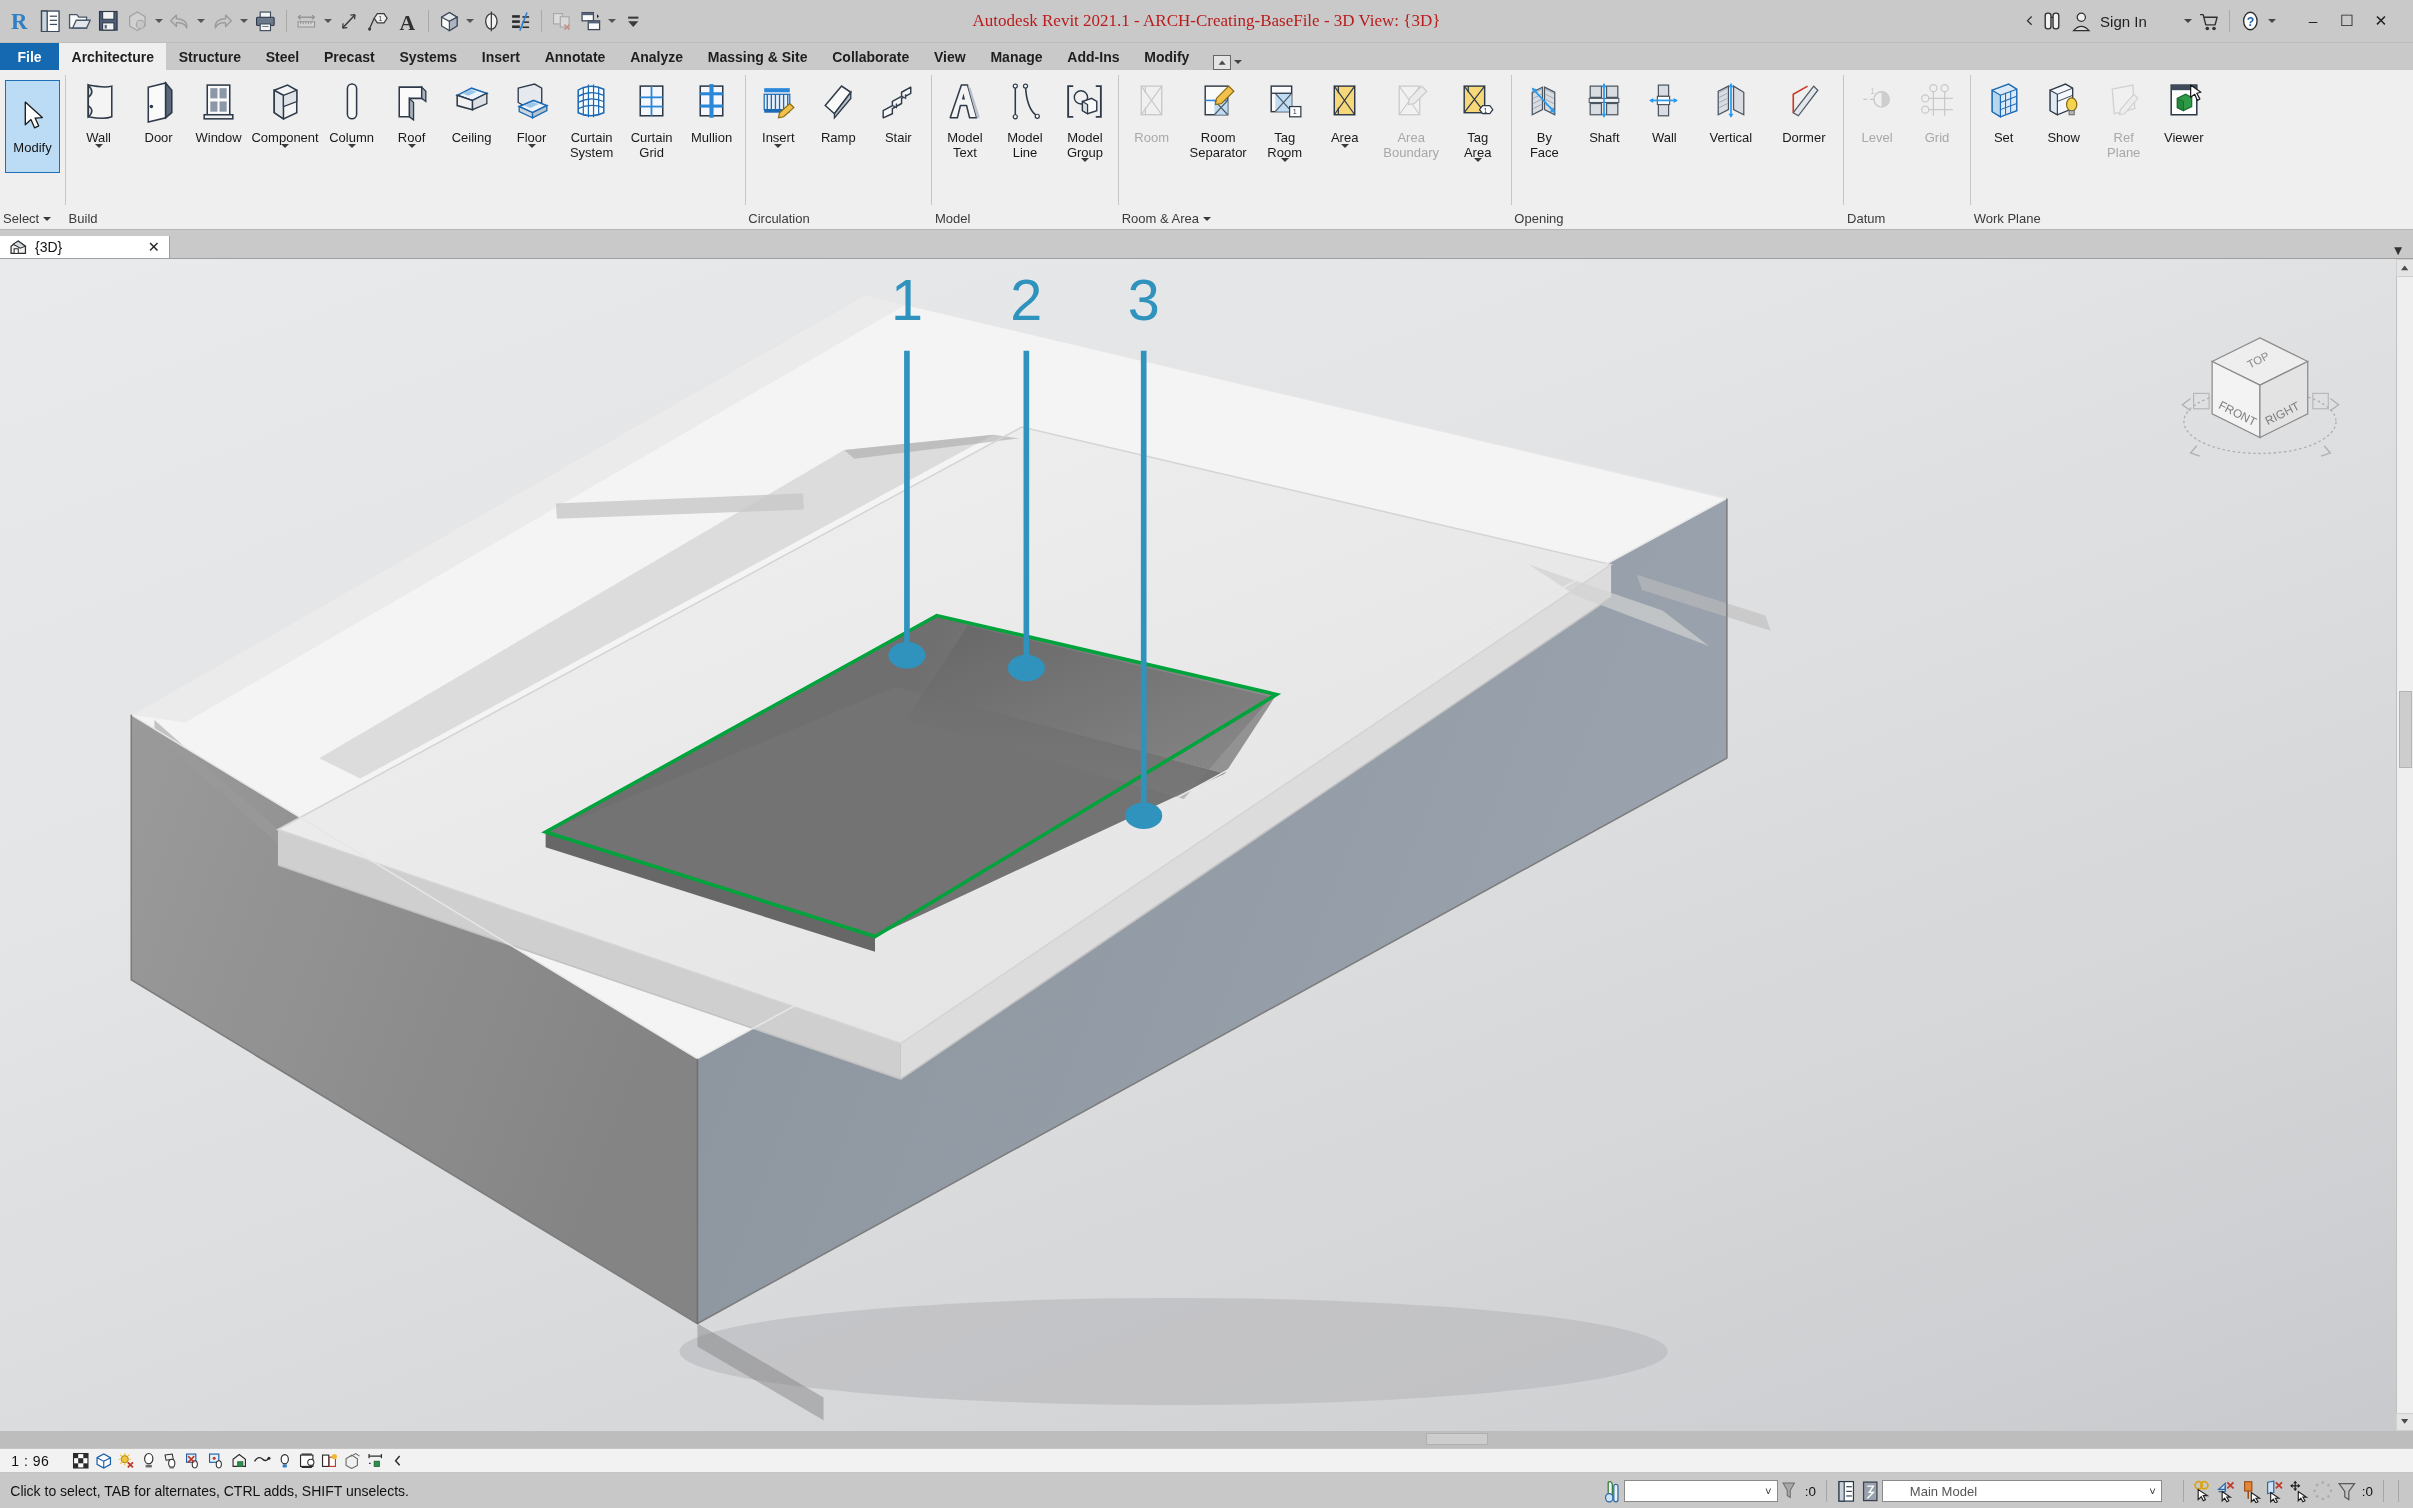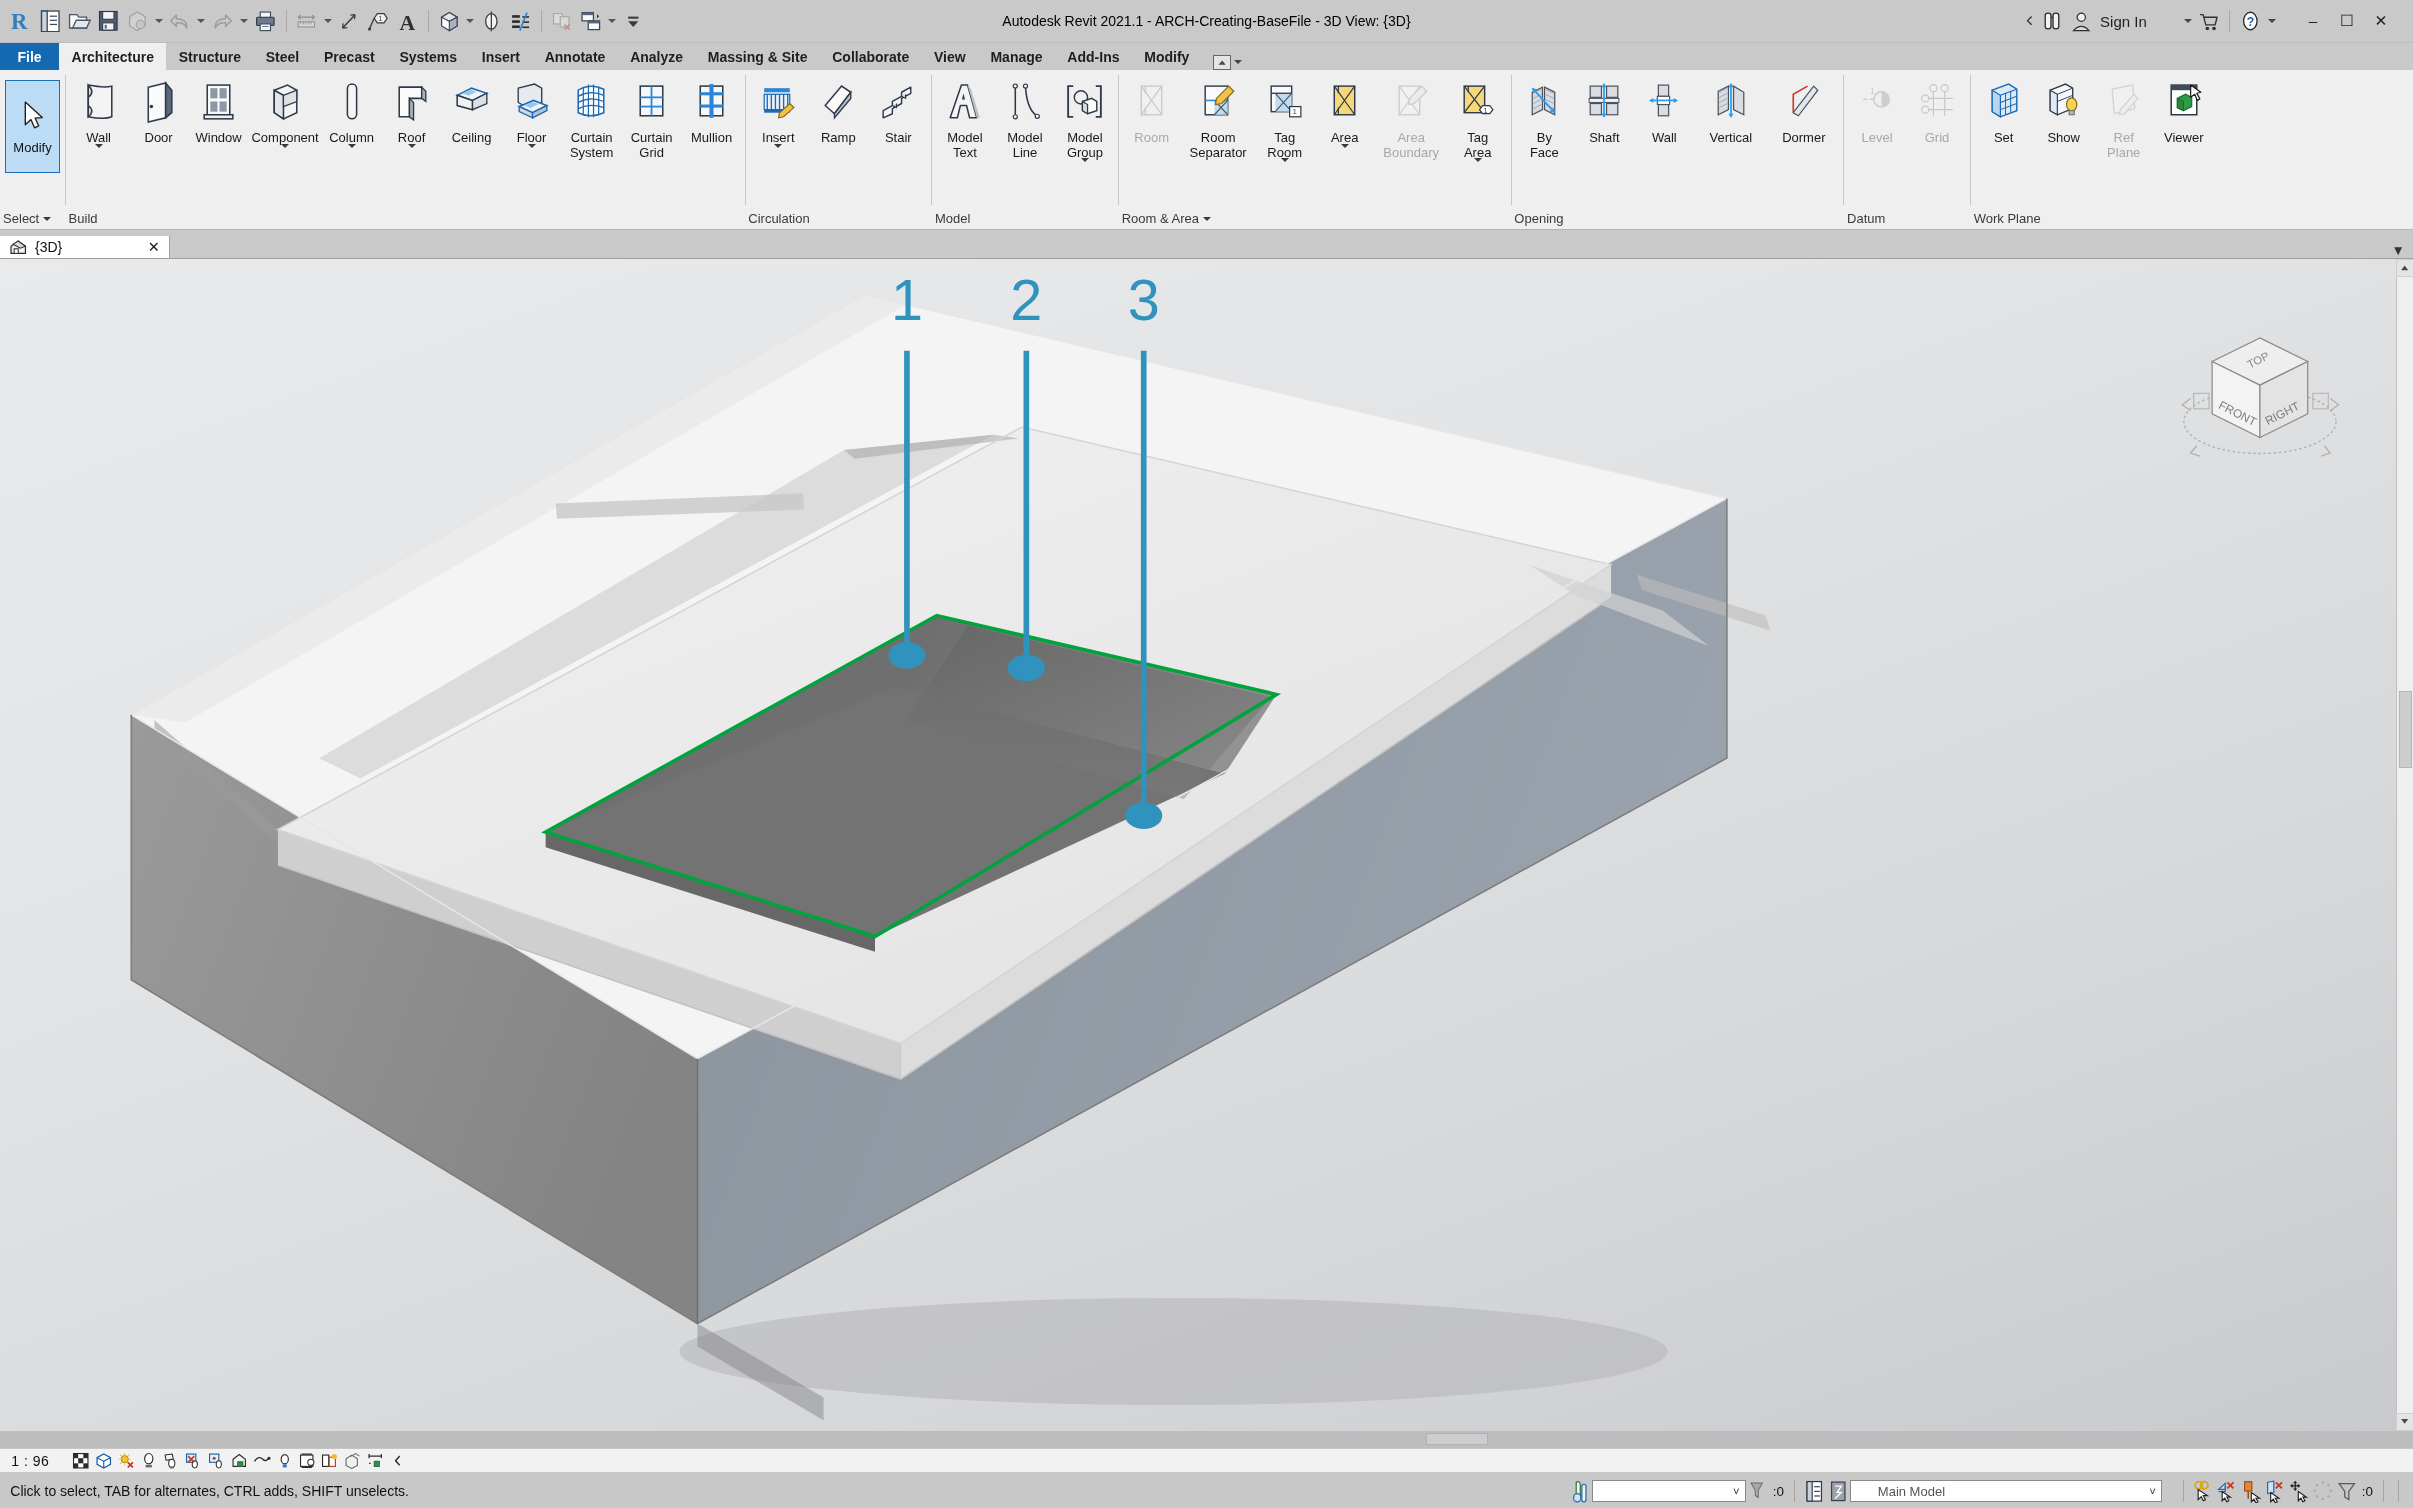--- a/index.html
+++ b/index.html
@@ -21,21 +21,21 @@
     width: 29px; height: 29px; display: flex; align-items: center; justify-content: center;
     cursor: default;
   }
   .qat-caret { width: 13.4px; height: 29px; display:flex; align-items:center; justify-content:center; }
   .caret-dn { width:0;height:0;border-left:4.1px solid transparent;border-right:4.1px solid transparent;border-top:4.1px solid #444; }
   .qat-sep { width: 0.5px; height: 22.7px; background: #a9a9a9; margin: 0 6.2px; }
 
   .title-text {
     position: absolute; left: 0; right: 0; top: 0; bottom: 0;
     display: flex; align-items: center; justify-content: center;
-    font-size: 14px; color: #000000; pointer-events: none;
+    font-size: 17px; color: #b91c1c; pointer-events: none; font-family: Liberation Serif, serif;
   }
   .tb-right {
     margin-left: auto; display: flex; align-items: center; padding-right: 15px; z-index: 3;
   }
   .tb-right .lbl { font-size: 15px; color: #1f1f1f; margin-left: 5.1px; }
   .signin { display:flex;align-items:center;gap:3.1px; padding: 0 5.1px; height:29px; }
   .winbtns { display: flex; align-items: center; margin-left: 17.5px; }
   .winbtn { width: 34px; height: 36px; display: flex; align-items: center; justify-content: center; font-size: 15.4px; color:#222; }
 
   
@@ -1196,21 +1196,21 @@
           <line x1="18" y1="22" x2="29" y2="22" stroke="#2b3a4a" stroke-width="2.2"></line>
           <line x1="18" y1="31" x2="29" y2="31" stroke="#2b3a4a" stroke-width="2.2"></line>
         </svg>
       </div>
       <div class="sb-ico">
         <svg width="18.5" height="22.7" viewBox="0 0 36 44">
           <rect x="5" y="4" width="26" height="36" fill="#9aa3ad" stroke="#39424d" stroke-width="2.4"></rect>
           <path d="M12 12 L24 12 L16 24 L24 24 L12 36" fill="none" stroke="#fff" stroke-width="2.6"></path>
         </svg>
       </div>
-      <div class="sb-input" style="width:312px;padding-left:27px;">
+      <div class="sb-input" style="width:280px;padding-left:27px;">
         <span>Main Model</span>
         <span class="arr">˅</span>
       </div>
     </div>
 
     <div class="sb-right">
       <div class="sb-sep"></div>
       <div class="sb-ico">
         <svg width="21.6" height="24" viewBox="0 0 42 46">
           <circle cx="13" cy="12" r="7" fill="none" stroke="#d9a419" stroke-width="3.4"></circle>

